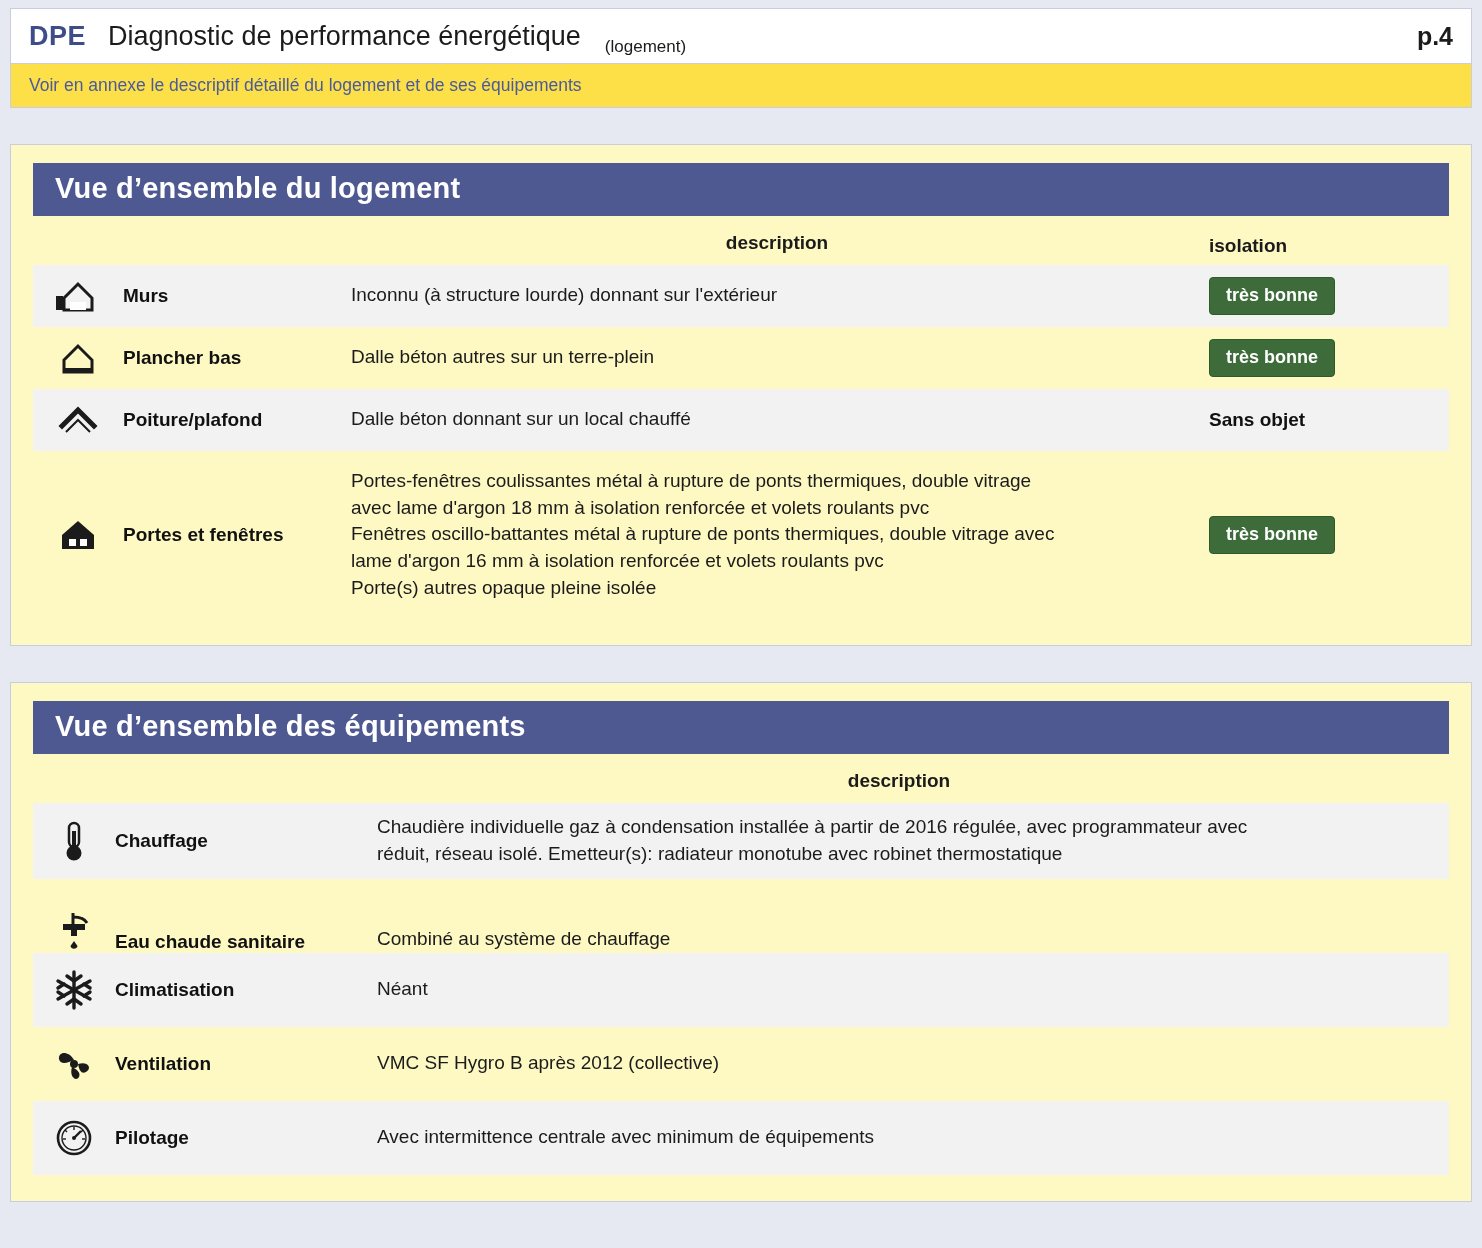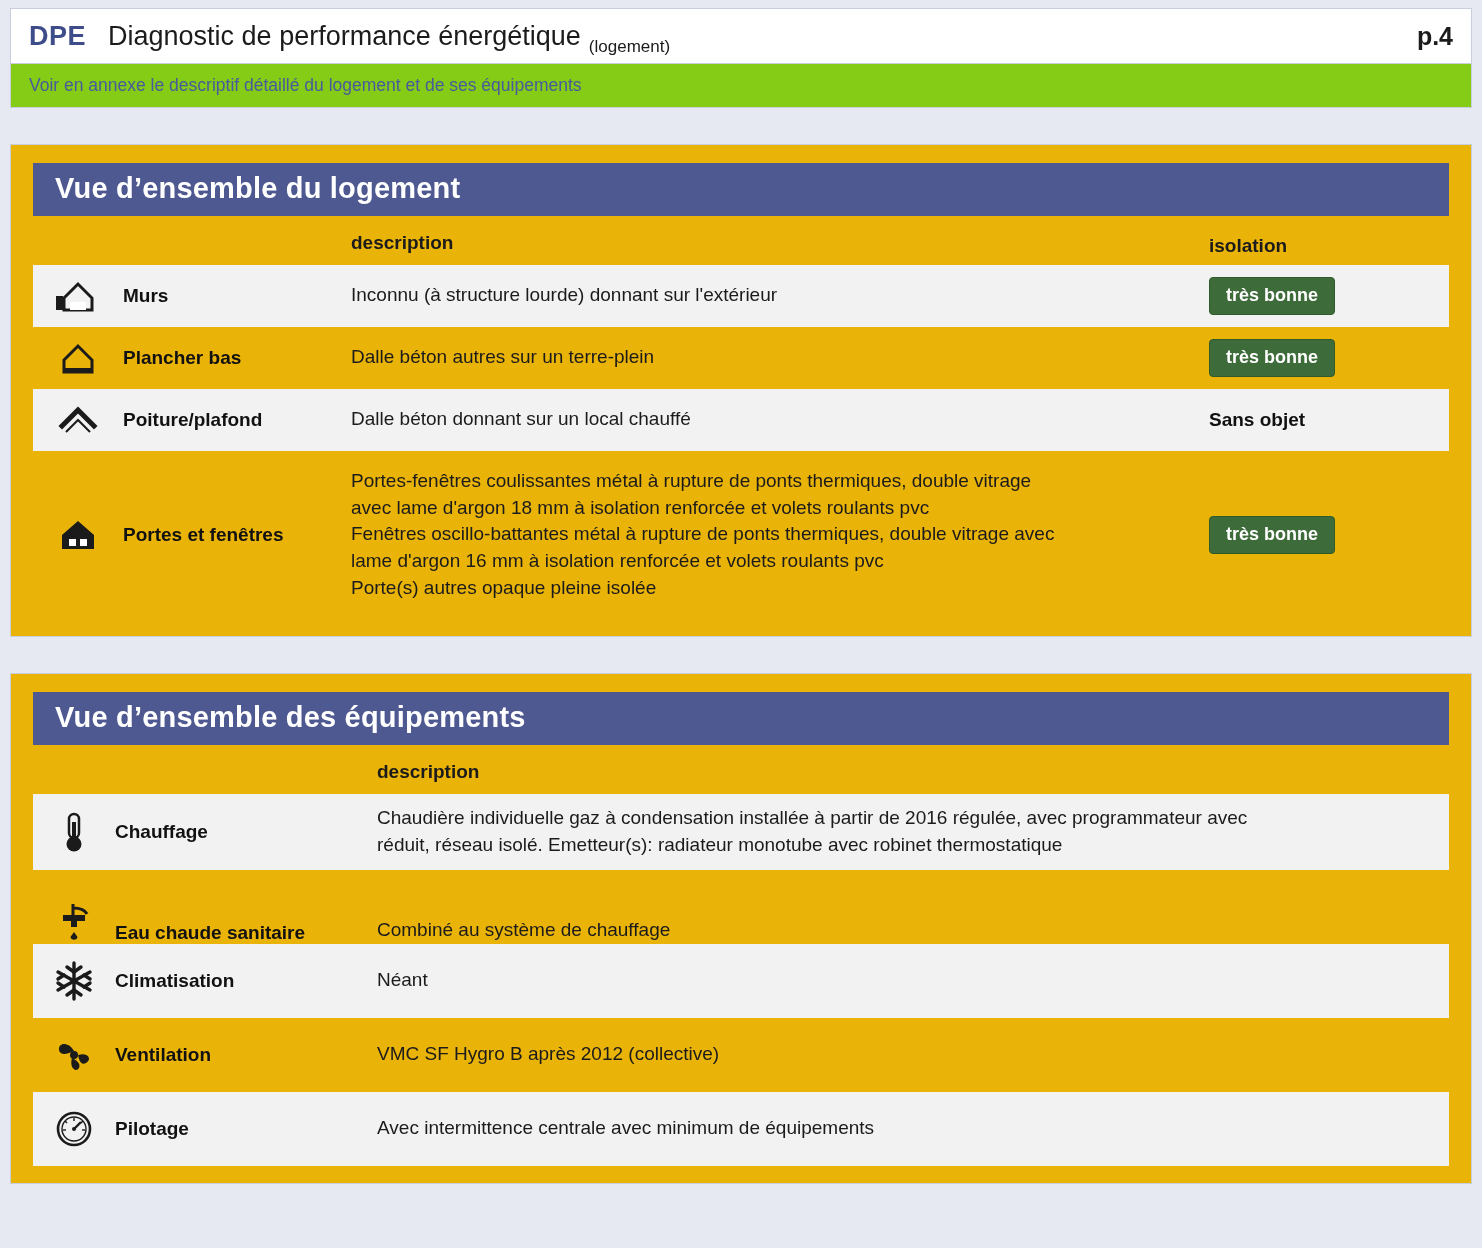--- a/index.html
+++ b/index.html
@@ -40,69 +40,70 @@
   }
   .header .title {
     font-size: 27px;
     color: #1b1b1b;
     margin-left: 22px;
     font-weight: 400;
   }
   .header .subtitle {
     font-size: 17px;
     color: #1b1b1b;
-    margin-left: 8px;
+    margin-left: 24px;
     align-self: flex-end;
     padding-bottom: 6px;
   }
   .header .spacer { flex: 1 1 auto; }
   .header .pagenum {
     font-size: 25px;
     font-weight: bold;
     color: #1b1b1b;
   }
 
   
   .annex {
-    background: #84cc16;
+    background: #fde047;
     border: 1px solid #c9cede;
     border-top: none;
     box-sizing: border-box;
     height: 44px;
     display: flex;
     align-items: center;
     padding: 0 18px;
     color: #4a5a9c;
     font-size: 17.5px;
   }
 
   
   .card {
-    background: #eab308;
+    background: #fef9c3;
     border: 1px solid #c9cede;
     box-sizing: border-box;
     margin-top: 36px;
-    padding: 0 0 17px 0;
+    padding: 0 0 26px 0;
   }
   .card-header {
     background: #4e5891;
     color: #ffffff;
     font-size: 29px;
     font-weight: bold;
     padding: 9px 0 11px 22px;
     margin: 18px 22px 0 22px;
     letter-spacing: 0.2px;
   }
   .col-head {
     display: flex;
     align-items: flex-end;
     margin: 0 22px;
     padding: 14px 0 8px 0;
     font-size: 19px;
     font-weight: bold;
+    text-align: center;
   }
   .row {
     display: flex;
     align-items: center;
     margin: 0 22px;
     min-height: 56px;
     box-sizing: border-box;
   }
   .row.alt { background: #f2f2f2; justify-content: space-between; }
 

